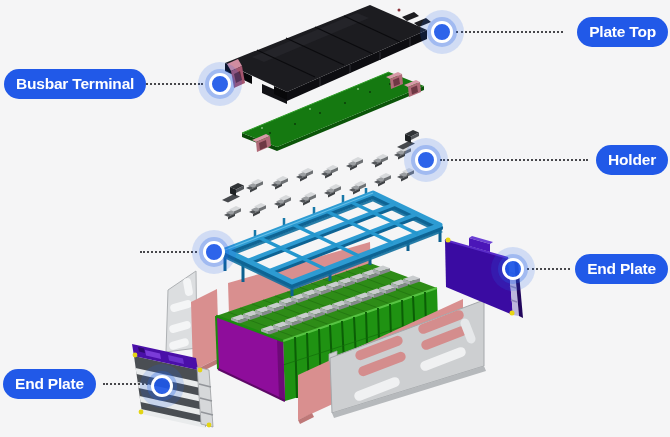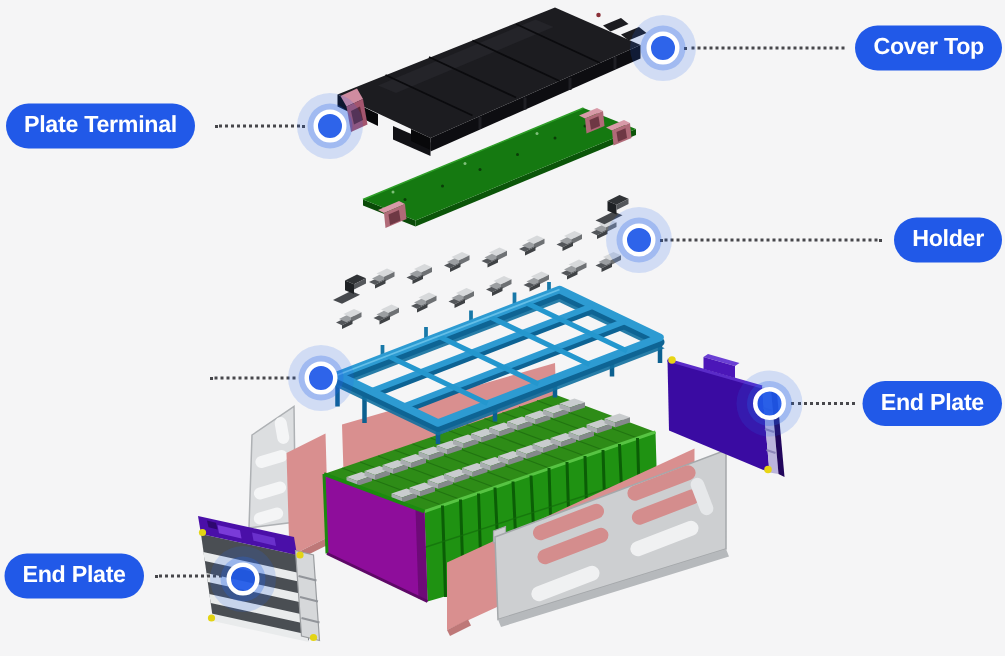--- a/index.html
+++ b/index.html
@@ -263,19 +263,19 @@
     <div class="halo"></div>
     <div class="halo2"></div>
     <div class="ring"></div>
   </div>
   <div class="marker" style="left:140px;top:364px;">
     <div class="halo"></div>
     <div class="halo2"></div>
     <div class="ring"></div>
   </div>
 
-  <div class="pill" style="right:2px;top:17px;">Cover Top</div>
-  <div class="pill" style="left:4px;top:69px;">Plate Terminal</div>
+  <div class="pill" style="right:2px;top:17px;">Plate Top</div>
+  <div class="pill" style="left:4px;top:69px;">Busbar Terminal</div>
   <div class="pill" style="right:2px;top:145px;">Holder</div>
   <div class="pill" style="right:2px;top:254px;">End Plate</div>
   <div class="pill" style="left:3px;top:369px;">End Plate</div>
 
 </div>
 
 </body></html>

